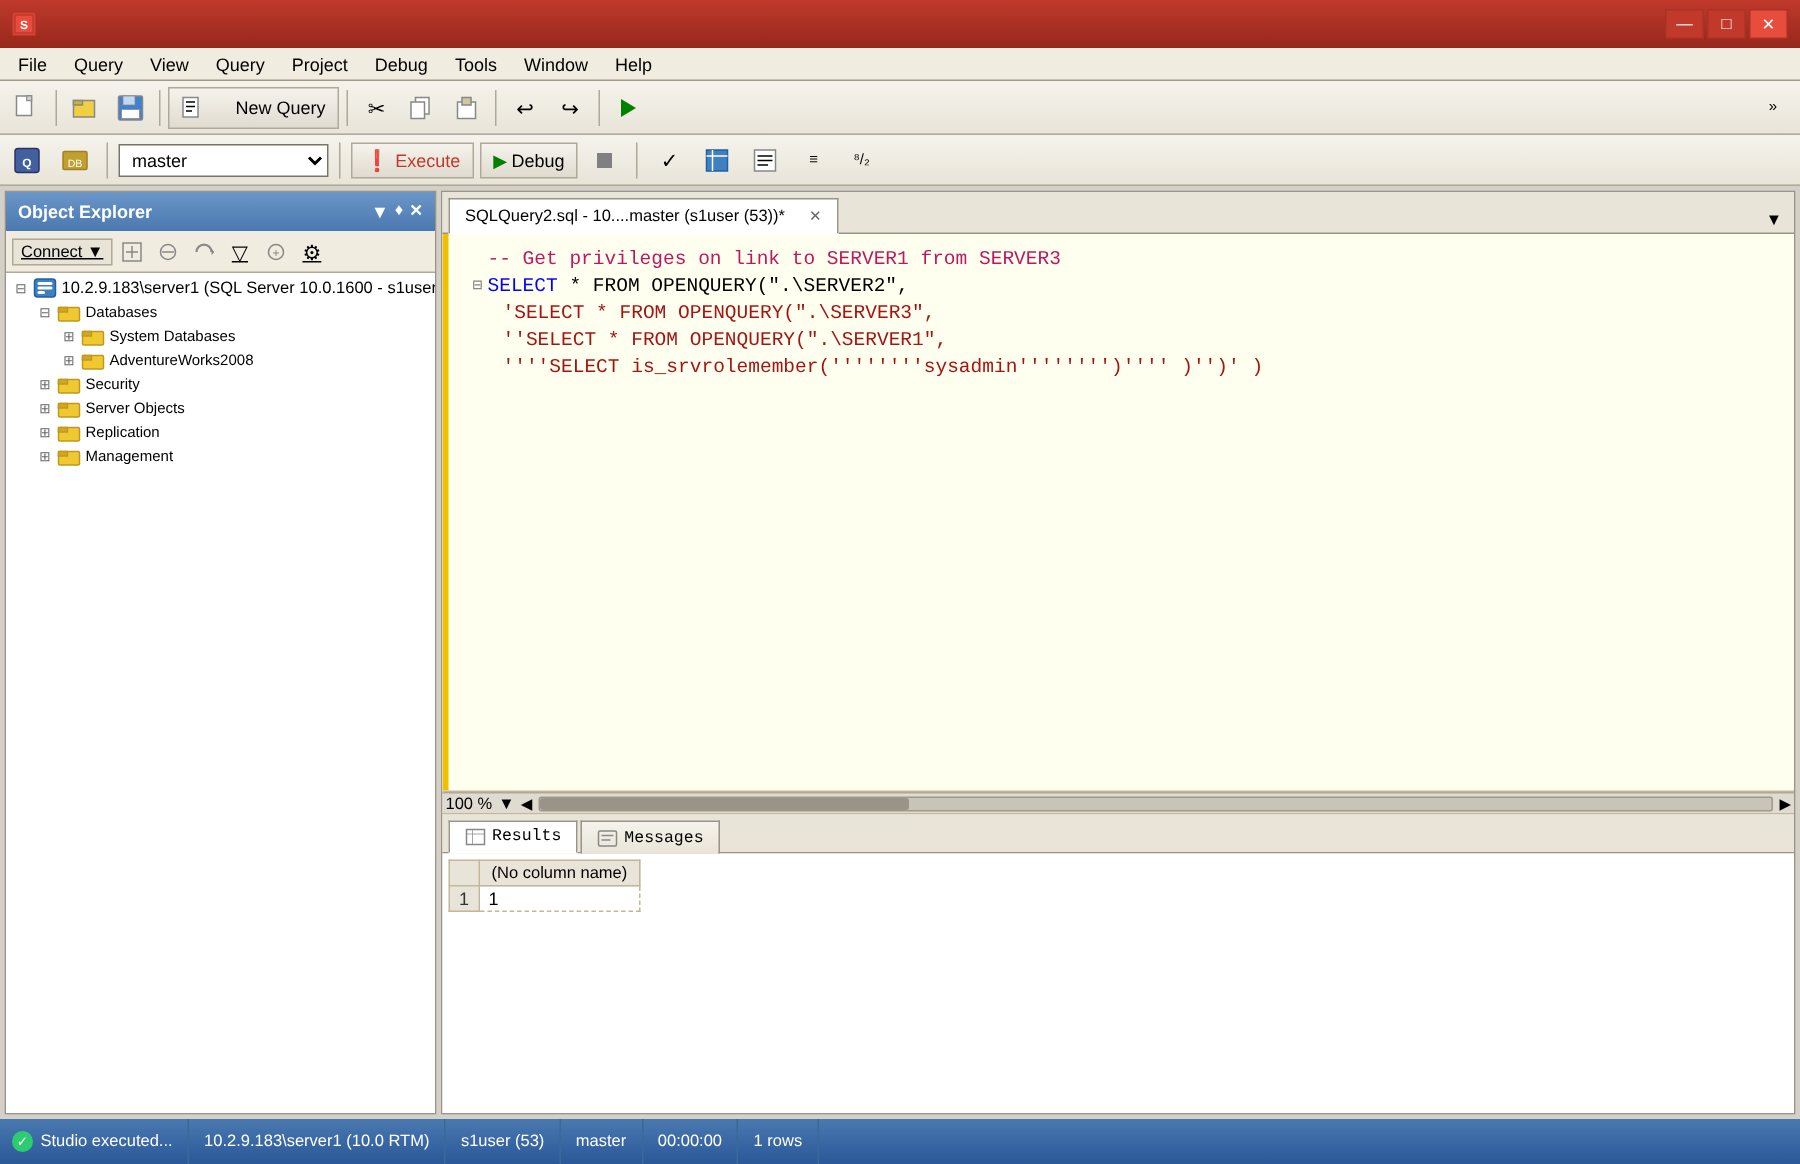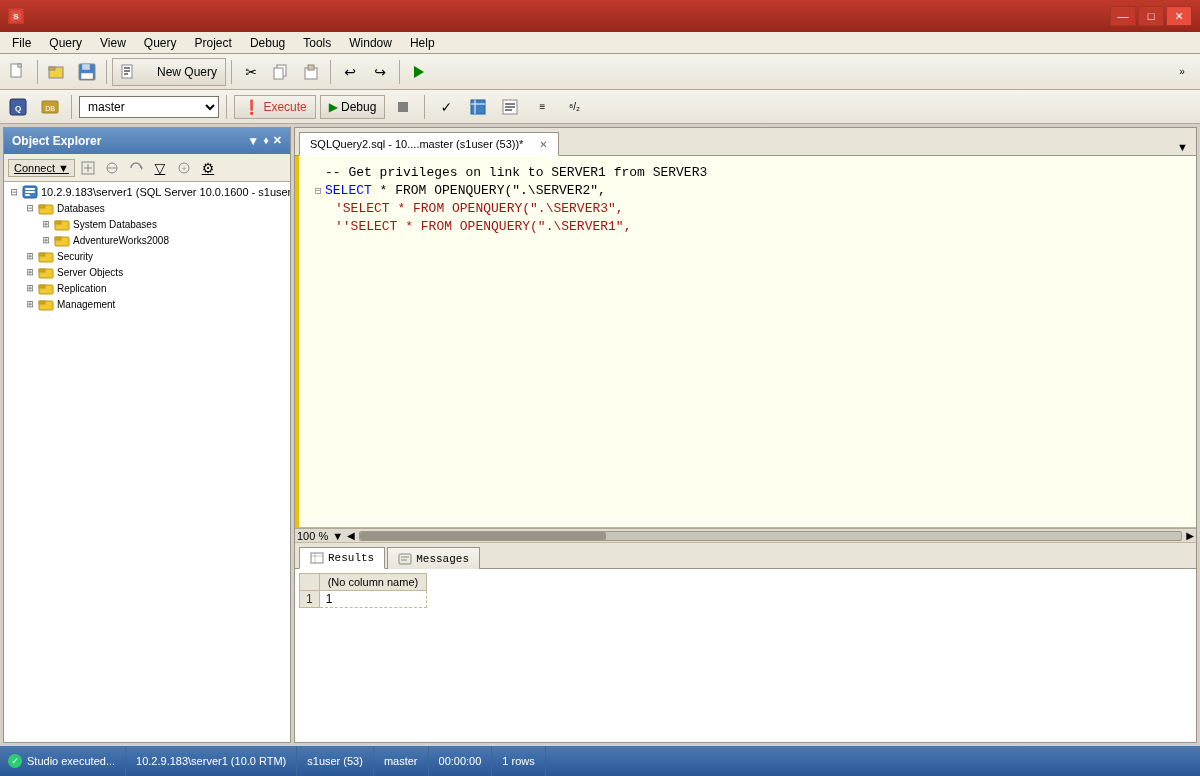--- a/index.html
+++ b/index.html
@@ -198,21 +198,21 @@
       flex: 1;
       background: #fffff0;
       font-family: 'Courier New', Consolas, monospace;
       font-size: 13px;
       padding: 8px 12px;
       overflow: auto;
       border-bottom: 1px solid #c0b898;
       position: relative;
     }
     .code-line { display: flex; align-items: flex-start; min-height: 18px; line-height: 18px; }
-    .code-line .comment { color: #000000; }
+    .code-line .comment { color: #be185d; }
     .code-line .keyword { color: #0000ff; }
     .code-line .string { color: #a31515; }
     .code-line .normal { color: #000; }
     .minus-marker { color: #888; width: 10px; flex-shrink: 0; }
 
     
     .editor-scrollbar-h {
       height: 14px;
       background: #e0dbd0;
       border-top: 1px solid #b0a898;
@@ -581,20 +581,24 @@
         <div class="code-line">
           <span style="width:20px; display:inline-block;">&nbsp;</span>
           <span class="string">'SELECT * FROM OPENQUERY(".\SERVER3",</span>
         </div>
 
         <div class="code-line">
           <span style="width:20px; display:inline-block;">&nbsp;</span>
           <span class="string">''SELECT * FROM OPENQUERY(".\SERVER1",</span>
         </div>
 
+        <div class="code-line">
+          <span style="width:20px; display:inline-block;">&nbsp;</span>
+          <span class="string">''''SELECT is_srvrolemember(''''''''sysadmin'''''''')'''' )'')' )</span>
+        </div>
       </div>
     </div>
 
     <div class="editor-scrollbar-h">
       <div class="zoom-select">
         <span>100 %</span>
         <span>▼</span>
       </div>
       <span style="font-size:10px; cursor:pointer;">◀</span>
       <div class="h-scroll-track">

